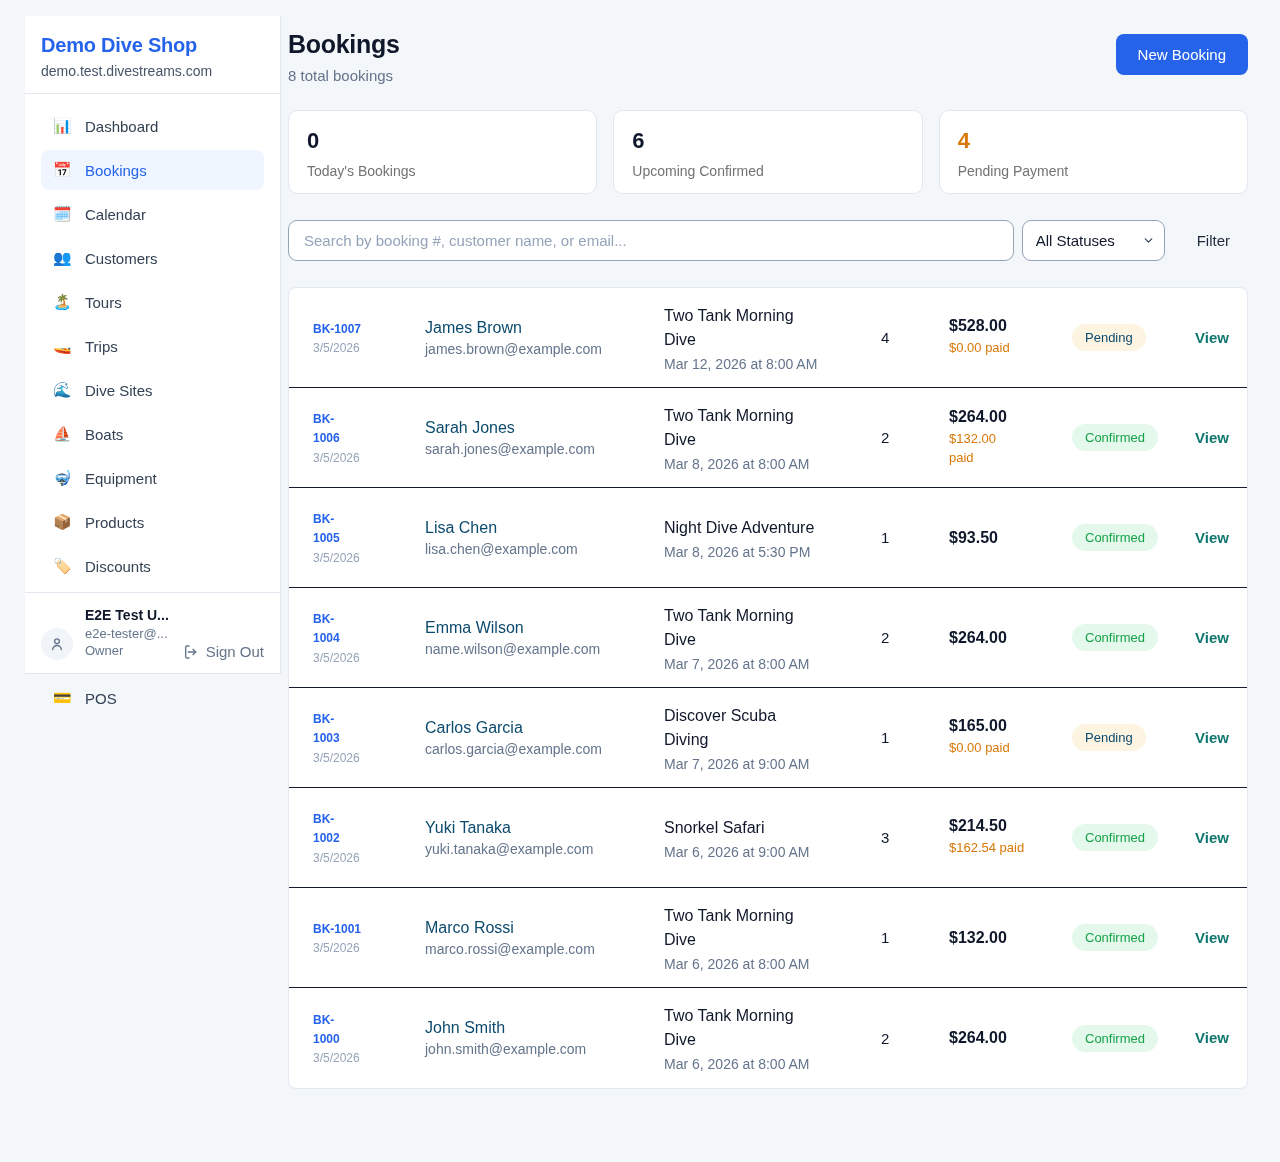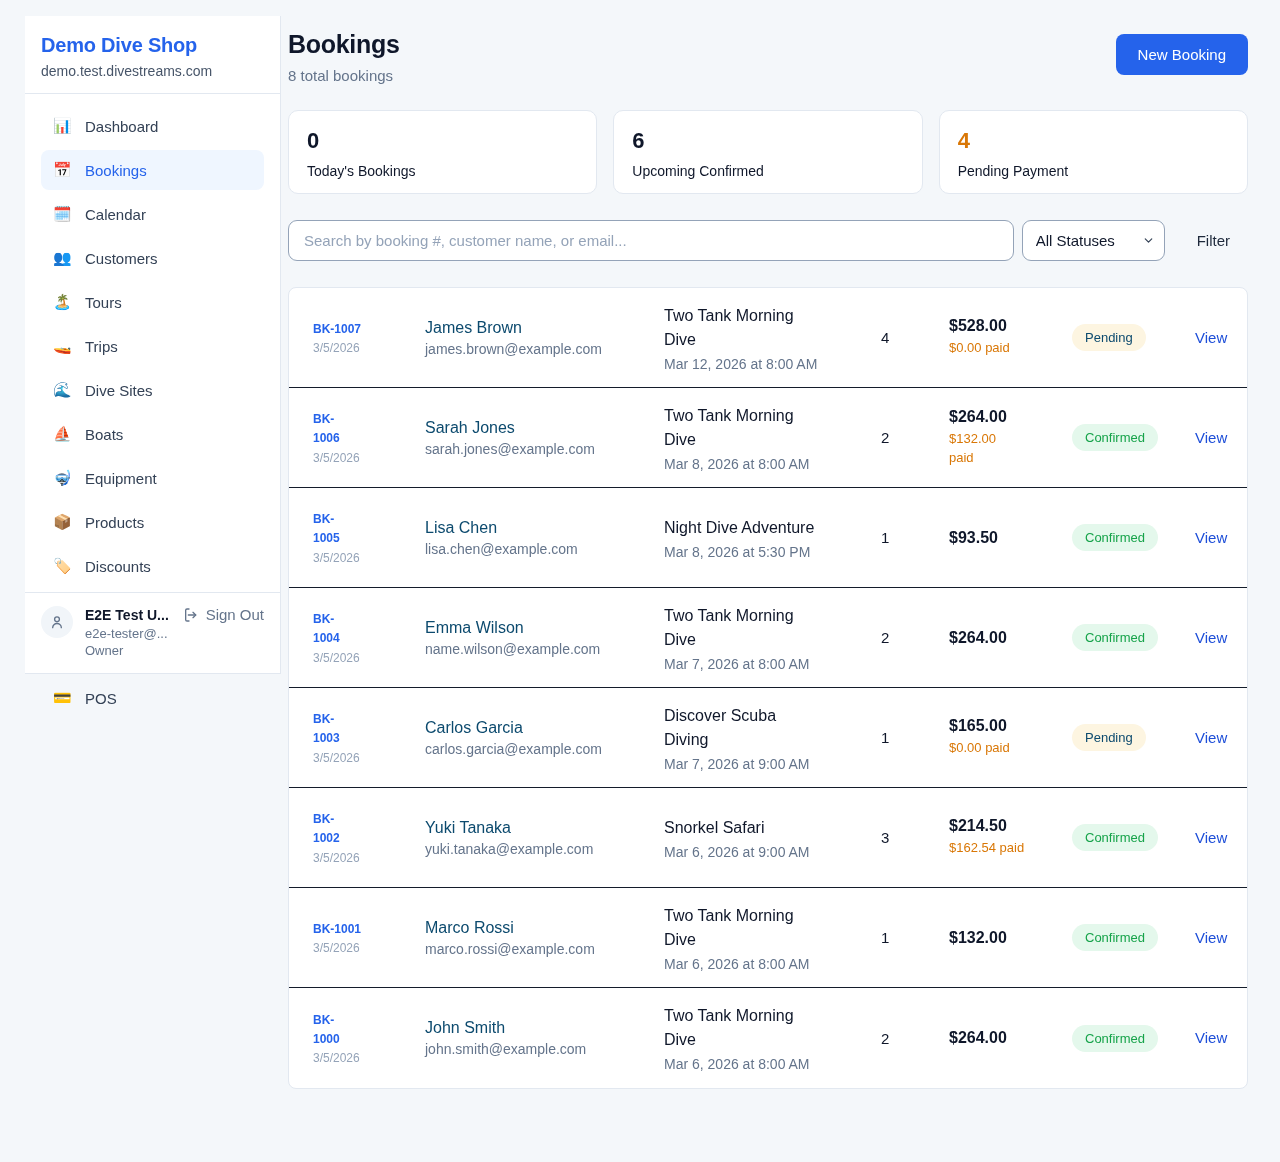--- a/index.html
+++ b/index.html
@@ -31,21 +31,21 @@
   }
   .nav-item .nav-icon { width:20px; font-size:15px; text-align:center; }
   .nav-item .nav-label { font-size:15px; color:#334155; }
   .nav-item.active { background:#eff6ff; }
   .nav-item.active .nav-label { color:#2563eb; font-weight:500; }
 
   .side-footer {
     position:absolute; left:0; right:0; bottom:0;
     border-top:1px solid #e2e8f0;
     padding:13px 16px;
-    display:flex; align-items:flex-start; gap:12px;
+    display:flex; align-items:flex-end; gap:12px;
     background:#fff;
   }
   .avatar {
     width:32px; height:32px; border-radius:50%;
     background:#f1f5f9; flex:none;
     display:flex; align-items:center; justify-content:center;
   }
   .user-info { flex:1; min-width:0; line-height:1.35; }
   .user-name { font-size:14px; font-weight:700; color:#0f172a; }
   .user-email, .user-role { font-size:13px; color:#64748b; }
@@ -66,21 +66,21 @@
     padding:12px 22px; border-radius:8px; margin-top:4px;
   }
 
   .stats { display:grid; grid-template-columns:1fr 1fr 1fr; gap:16px; margin-top:26px; }
   .stat-card {
     background:#fff; border:1px solid #e2e8f0; border-radius:10px;
     padding:17px 18px; height:84px;
   }
   .stat-value { font-size:22px; font-weight:700; color:#0f172a; }
   .stat-card.highlight .stat-value { color:#d97706; }
-  .stat-label { font-size:14px; color:#0f172a; margin-top:9px; }
+  .stat-label { font-size:14px; color:#737373; margin-top:9px; }
 
   .filter-row { display:flex; align-items:center; margin-top:26px; }
   .search-input {
     flex:1; height:41px; border:1px solid #94a3b8; border-radius:9px;
     padding:0 15px; font-family:inherit; font-size:15px; color:#0f172a;
     background:#fff; outline:none;
   }
   .search-input::placeholder { color:#94a3b8; }
   .select-wrap { position:relative; margin-left:8px;text-decoration:underline; }
   .status-select {
@@ -123,21 +123,21 @@
   .trip-title { font-size:16px; font-weight:500; color:#0f172a; white-space:pre-line; line-height:1.5; }
   .trip-dt { font-size:14px; color:#64748b; margin-top:4px; }
   .pax { font-size:15px; color:#0f172a; padding-left:4px; }
   .total { font-size:16px; font-weight:700; color:#0f172a; }
   .paid { font-size:13px; color:#d97706; margin-top:4px; white-space:pre-line; line-height:1.45; }
   .badge {
     display:inline-block; font-size:13px; padding:6px 13px; border-radius:999px;
   }
   .badge.pending { background:#fdf5e1; color:#0c4a6e; }
   .badge.confirmed { background:#e4f8ec; color:#16a34a; }
-  .view-link { font-size:15px; font-weight:400; color:#1d4ed8; cursor:pointer; }
+  .view-link { font-size:15px; font-weight:700; color:#0f766e; cursor:pointer; }
 </style>
 </head>
 <body>
 
 <aside class="sidebar">
   <div class="side-header">
     <div class="shop-name">Demo Dive Shop</div>
     <div class="shop-domain">demo.test.divestreams.com</div>
   </div>
   <nav class="nav" id="nav">

